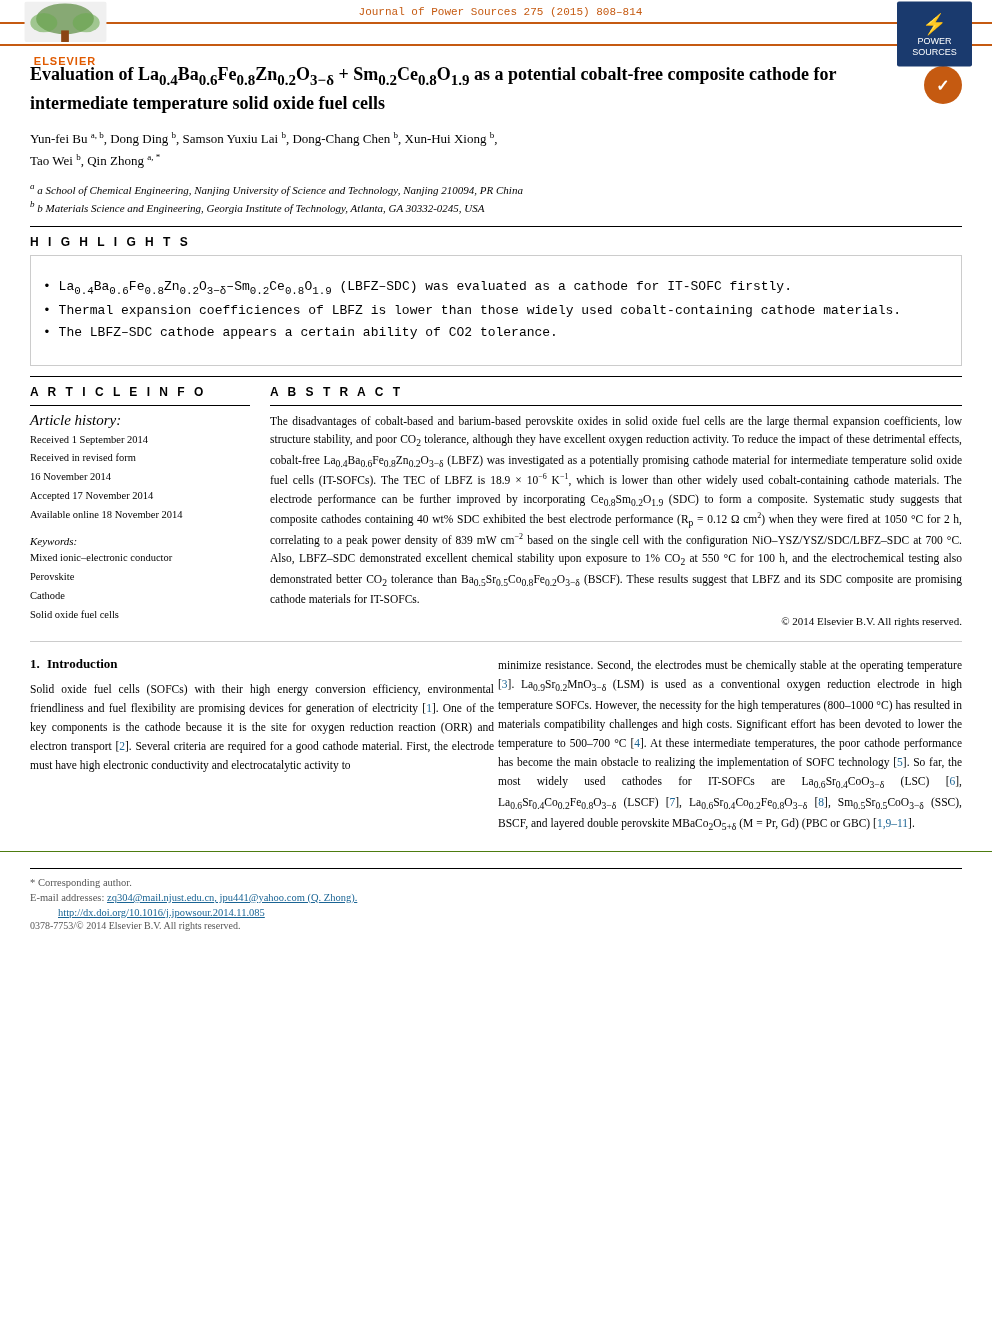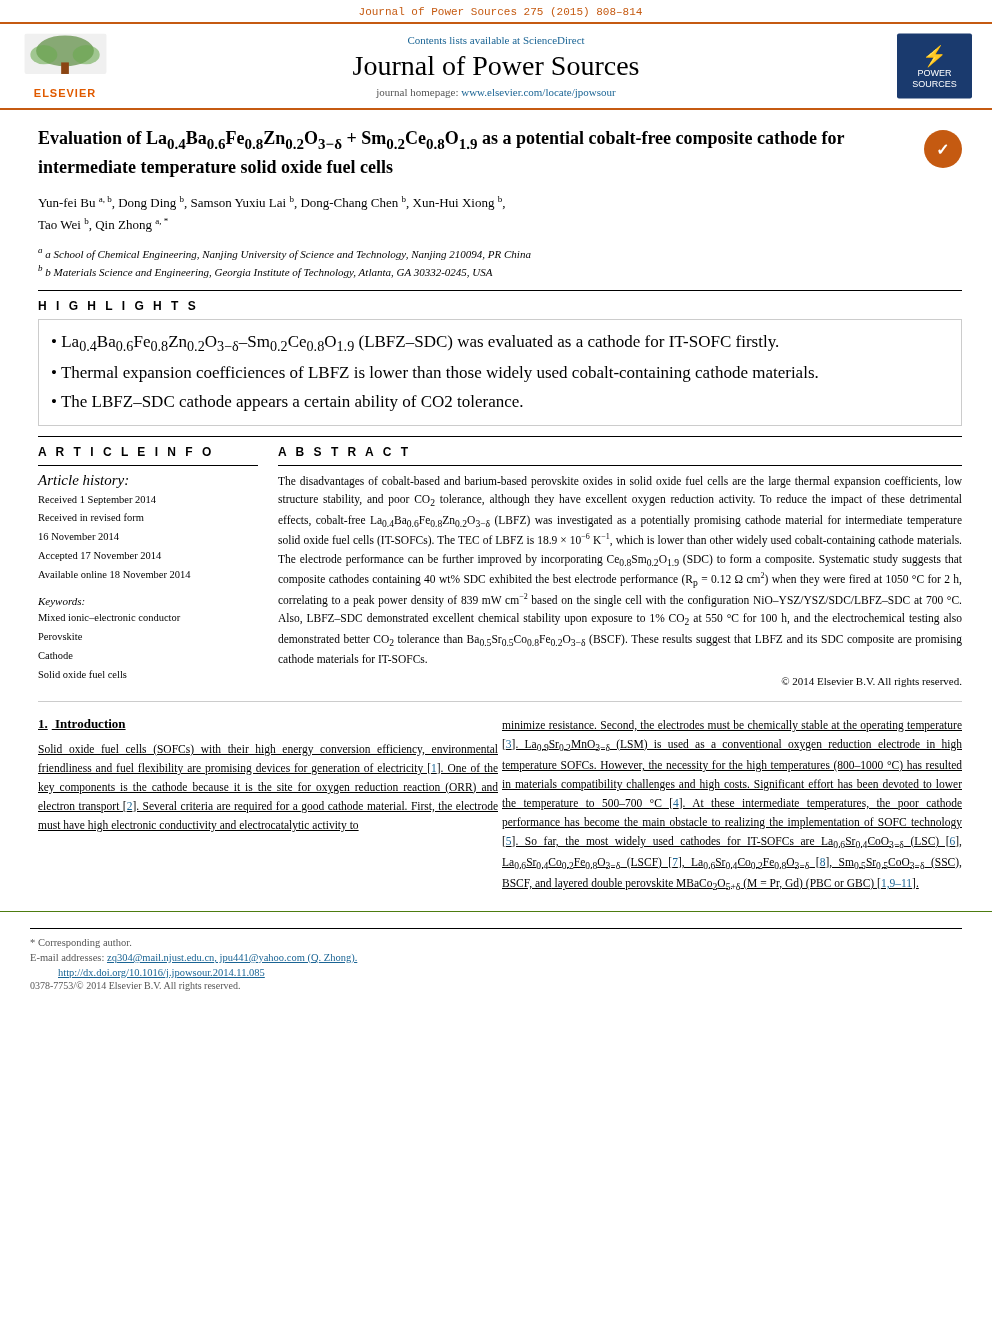--- a/index.html
+++ b/index.html
@@ -67,21 +67,20 @@
       margin: 4px 0;
     }
     .journal-homepage {
       font-size: 11px;
       color: #555;
     }
     .journal-homepage a { color: #1a6494; text-decoration: none; }
     
     .article-body {
       padding: 16px 30px 16px 30px;
-      margin-left: 8px;
     }
     .article-title-section {
       display: flex;
       align-items: flex-start;
       margin-bottom: 12px;
     }
     .article-title {
       font-size: 18px;
       font-weight: bold;
       line-height: 1.4;
@@ -115,23 +114,24 @@
     }
     .highlights-title {
       font-size: 12px;
       letter-spacing: 3px;
       font-weight: bold;
       font-family: Arial, sans-serif;
       margin-bottom: 6px;
     }
     .highlights-box {
       border: 1px solid #ccc;
-      padding: 8px 12px;
-      font-size: 17px;
+      padding: 20px 12px;
+      font-size: 13px;
       line-height: 1.7;
+      font-family: Liberation Mono, monospace;
     }
     .highlights-box ul {
       list-style: none;
       padding: 0;
     }
     .highlights-box ul li::before {
       content: "• ";
     }
     
     .two-col {
@@ -206,21 +206,20 @@
     
     .section-divider {
       border: none;
       border-top: 1px solid #ccc;
       margin: 14px 0;
     }
     
     .intro-section {
       display: flex;
       gap: 4px;
-      text-decoration: underline;
     }
     .intro-left {
       flex: 1;
     }
     .intro-right {
       flex: 1;
     }
     .section-heading {
       font-size: 13px;
       font-weight: bold;
@@ -333,31 +332,20 @@
 
         <rect x="0" y="0" width="85" height="42" fill="#f0f0f0" rx="2"></rect>
         <ellipse cx="42" cy="18" rx="30" ry="16" fill="#5a8a3e" opacity="0.7"></ellipse>
         <rect x="38" y="30" width="8" height="12" fill="#8B4513"></rect>
         <ellipse cx="20" cy="22" rx="14" ry="10" fill="#6aaa50" opacity="0.6"></ellipse>
         <ellipse cx="64" cy="22" rx="14" ry="10" fill="#6aaa50" opacity="0.6"></ellipse>
       </svg>
       <span class="elsevier-text">ELSEVIER</span>
     </div>
 
-    <div class="journal-center">
-      <div class="contents-link">
-        <span>Contents lists available at</span>
-        <a href="#">ScienceDirect</a>
-      </div>
-      <div class="journal-title">Journal of Power Sources</div>
-      <div class="journal-homepage">
-        <span>journal homepage:</span>
-        <a href="#">www.elsevier.com/locate/jpowsour</a>
-      </div>
-    </div>
 
     <div class="journal-logo-right journal-logo-box">
       <span class="bolt">⚡</span>
       <span class="ps-text">POWER<br>SOURCES</span>
     </div>
   </div>
 
   <div class="article-body">
 
     <div class="article-title-section">

